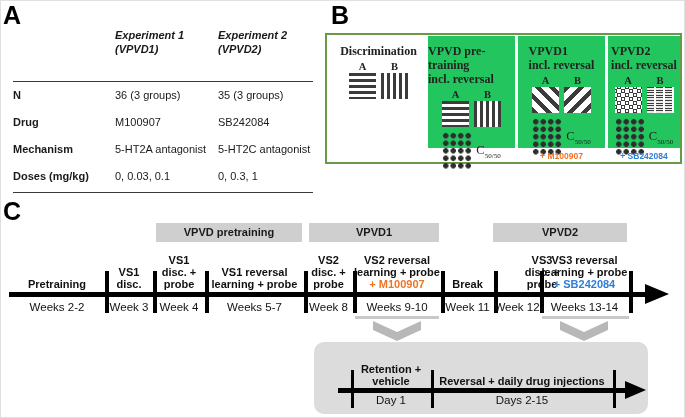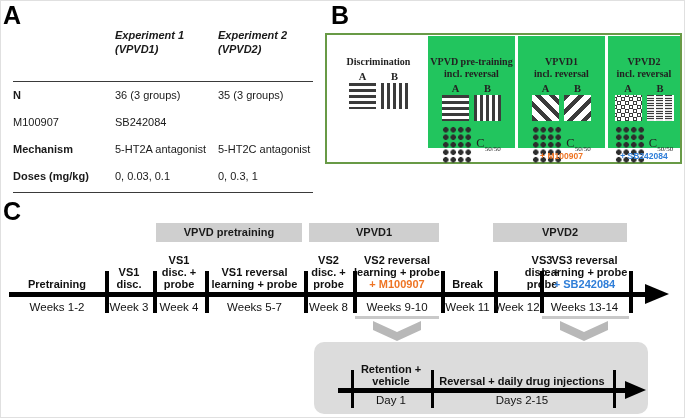--- a/index.html
+++ b/index.html
@@ -17,21 +17,21 @@
   .t-head .hcell{font-weight:bold;font-style:italic;line-height:1.25;}
   .t-row{display:grid;grid-template-columns:102px 103px 95px;padding:7.5px 0;}
   .t-row .rname{font-weight:bold;}
   .t-body{border-bottom:1.6px solid #3a3a3a;padding-bottom:2px;}
 
   
   .greenbox{position:absolute;left:324px;top:32px;width:357px;height:131px;border:2px solid #689A46;background:#fff;box-sizing:border-box;}
   .stage{position:absolute;top:1px;display:flex;flex-direction:column;align-items:center;}
   .stage-panel{width:100%;height:112px;display:flex;flex-direction:column;align-items:center;box-sizing:border-box;}
   .shaded .stage-panel{background:#22c55e;}
-  .stage-title{font-family:"Liberation Serif",serif;font-weight:bold;font-size:10px;line-height:1.18;text-align:center;margin-top:20px;color:#222;}
+  .stage-title{font-family:"Liberation Serif",serif;font-weight:bold;font-size:12px;line-height:1.18;margin-top:8px;color:#222;}
   .ab-row{display:flex;gap:5px;margin-top:3px;}
   .ab-row span{width:27px;text-align:center;font-family:"Liberation Serif",serif;font-weight:bold;font-size:10.5px;color:#222;}
   .sq-row{display:flex;gap:5px;margin-top:1px;}
   .sq{width:27px;height:26px;background-color:#fff;}
   .pat-h{background-image:repeating-linear-gradient(to bottom,#3b3b3b 0 3.1px,#fff 3.1px 6px);}
   .pat-v{background-image:repeating-linear-gradient(to right,#3b3b3b 0 3.1px,#fff 3.1px 6px);}
   .pat-d1{background-image:repeating-linear-gradient(45deg,#3b3b3b 0 4.5px,#fff 4.5px 10px);}
   .pat-d2{background-image:repeating-linear-gradient(135deg,#3b3b3b 0 4.5px,#fff 4.5px 10px);}
   .pat-scales{background-image:
       radial-gradient(circle,transparent 2.3px,#3b3b3b 2.3px 3.3px,transparent 3.3px),
@@ -87,20 +87,21 @@
       <div class="hcell pre">Experiment 2
 (VPVD2)</div>
     </div>
     <div class="t-body">
       <div class="t-row">
         <div class="rname">N</div>
         <div>36 (3 groups)</div>
         <div>35 (3 groups)</div>
       </div>
       <div class="t-row">
+        <div class="rname">Drug</div>
         <div>M100907</div>
         <div>SB242084</div>
       </div>
       <div class="t-row">
         <div class="rname">Mechanism</div>
         <div>5-HT2A antagonist</div>
         <div>5-HT2C antagonist</div>
       </div>
       <div class="t-row">
         <div class="rname">Doses (mg/kg)</div>
@@ -239,21 +240,21 @@
   <div class="tick" style="left:104px;"></div>
   <div class="tick" style="left:152px;"></div>
   <div class="tick" style="left:204px;"></div>
   <div class="tick" style="left:303px;"></div>
   <div class="tick" style="left:352px;"></div>
   <div class="tick" style="left:440px;"></div>
   <div class="tick" style="left:493px;"></div>
   <div class="tick" style="left:539px;"></div>
   <div class="tick" style="left:628px;"></div>
 
-  <div class="seg-week" style="left:8px;width:96px;">Weeks 1-2</div>
+  <div class="seg-week" style="left:8px;width:96px;">Weeks 2-2</div>
   <div class="seg-week" style="left:104px;width:48px;">Week 3</div>
   <div class="seg-week" style="left:152px;width:52px;">Week 4</div>
   <div class="seg-week" style="left:204px;width:99px;">Weeks 5-7</div>
   <div class="seg-week" style="left:303px;width:49px;">Week 8</div>
   <div class="seg-week" style="left:352px;width:88px;">Weeks 9-10</div>
   <div class="seg-week" style="left:440px;width:53px;">Week 11</div>
   <div class="seg-week" style="left:493px;width:46px;">Week 12</div>
   <div class="seg-week" style="left:539px;width:89px;">Weeks 13-14</div>
 
   <div class="gray-line" style="left:354px;width:84px;"></div>

